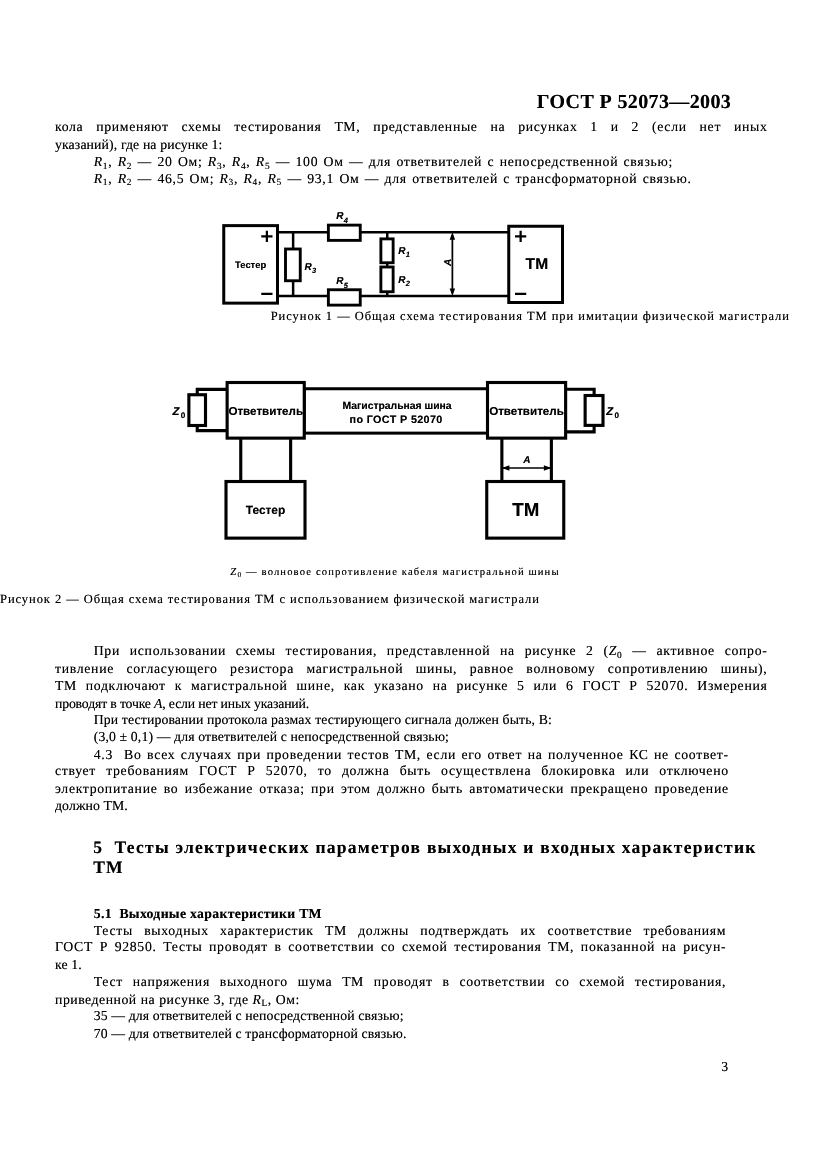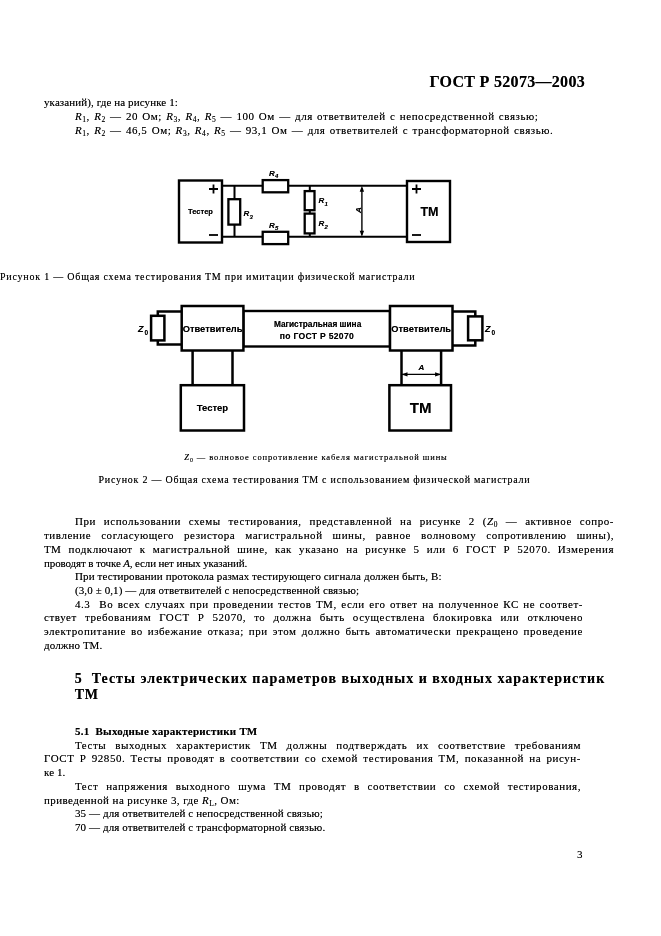--- a/index.html
+++ b/index.html
@@ -12,20 +12,21 @@
 em{font-style:italic}
 sub{font-size:7.5px;vertical-align:-2px;line-height:0}
 svg text{font-family:"Liberation Sans",sans-serif}
 </style>
 </head>
 <body>
 
 <div class="abs" style="left:0;top:72.5px;width:585px;text-align:right;font-weight:bold;font-size:16px;letter-spacing:0.3px">ГОСТ Р 52073—2003</div>
 
 <div class="abs bt" style="left:44px;top:96.2px;width:570px">
+<div class="j">кола применяют схемы тестирования ТМ, представленные на рисунках 1 и 2 (если нет иных</div>
 <div>указаний), где на рисунке 1:</div>
 <div class="ind" style="letter-spacing:0.55px;word-spacing:1px"><em>R</em><sub>1</sub>, <em>R</em><sub>2</sub> — 20 Ом; <em>R</em><sub>3</sub>, <em>R</em><sub>4</sub>, <em>R</em><sub>5</sub> — 100 Ом — для ответвителей с непосредственной связью;</div>
 <div class="ind" style="letter-spacing:0.55px;word-spacing:1px"><em>R</em><sub>1</sub>, <em>R</em><sub>2</sub> — 46,5 Ом; <em>R</em><sub>3</sub>, <em>R</em><sub>4</sub>, <em>R</em><sub>5</sub> — 93,1 Ом — для ответвителей с трансформаторной связью.</div>
 </div>
 
 <svg class="abs" style="left:160px;top:163px" width="310" height="87" viewBox="0 0 310 87">
 <g fill="none" stroke="#000" stroke-width="2.4">
 <rect x="19" y="17.5" width="43" height="62"></rect>
 <rect x="247" y="18" width="43" height="61"></rect>
 </g>
@@ -66,21 +67,21 @@
 <text x="83.5" y="53">R</text>
       <text x="89.5" y="55.5" font-size="6">3</text>
 <text x="158.5" y="40">R</text>
       <text x="164.5" y="42.5" font-size="6">1</text>
 <text x="158.5" y="63">R</text>
       <text x="164.5" y="65.5" font-size="6">2</text>
 <text x="199" y="51" text-anchor="middle" transform="rotate(-90 198 48)">A</text>
 </g>
 </svg>
 
-<div class="abs" style="left:0;top:271px;width:632px;text-align:left;font-size:10px;letter-spacing:0.78px">Рисунок 1 — Общая схема тестирования ТМ при имитации физической магистрали</div>
+<div class="abs" style="left:0;top:248px;width:632px;text-align:right;font-size:10px;letter-spacing:0.78px">Рисунок 1 — Общая схема тестирования ТМ при имитации физической магистрали</div>
 
 <svg class="abs" style="left:130px;top:300px" width="380" height="135" viewBox="0 0 380 135">
 <g fill="none" stroke="#000" stroke-width="2.5">
 <path d="M27.8 15.8 V11.5 H51.7 M27.8 40.4 V44.5 H51.7"></path>
 <path d="M345.3 16.4 V11.4 H322.5 M345.3 40.3 V45.5 H322.5"></path>
 <path d="M62.6 50 V85.7 M102.5 50 V85.7"></path>
 <path d="M271.5 50 V85.7 M311.1 50 V85.7"></path>
 </g>
 <g fill="#fff" stroke="#000" stroke-width="2.4">
 <rect x="113.4" y="11" width="146.6" height="35.5"></rect>
@@ -108,21 +109,21 @@
 <text x="8" y="32" font-size="9" font-style="italic">Z</text>
       <text x="14.5" y="34.5" font-size="6.5">0</text>
 <text x="355" y="32" font-size="9" font-style="italic">Z</text>
       <text x="361.5" y="34.5" font-size="6.5">0</text>
 <text x="288.5" y="70" font-size="8" font-style="italic">А</text>
 </g>
 </svg>
 
 <div class="abs" style="left:0;top:452px;width:632px;text-align:center;font-size:8.5px;letter-spacing:0.9px"><em>Z</em><sub style="font-size:6px;vertical-align:-1.5px">0</sub> — волновое сопротивление кабеля магистральной шины</div>
 
-<div class="abs" style="left:0;top:473.8px;width:629px;text-align:center;font-size:10px;letter-spacing:0.75px">Рисунок 2 — Общая схема тестирования ТМ с использованием физической магистрали</div>
+<div class="abs" style="left:0;top:473.8px;width:629px;text-align:left;font-size:10px;letter-spacing:0.75px">Рисунок 2 — Общая схема тестирования ТМ с использованием физической магистрали</div>
 
 <div class="abs bt" style="left:44px;top:515.4px;width:570px">
 <div class="j ind">При использовании схемы тестирования, представленной на рисунке 2 (<em>Z</em><sub>0</sub> — активное сопро-</div>
 <div class="j">тивление согласующего резистора магистральной шины, равное волновому сопротивлению шины),</div>
 <div class="j">ТМ подключают к магистральной шине, как указано на рисунке 5 или 6 ГОСТ Р 52070. Измерения</div>
 <div style="letter-spacing:-0.13px">проводят в точке <em>А</em>, если нет иных указаний.</div>
 <div class="ind">При тестировании протокола размах тестирующего сигнала должен быть, В:</div>
 <div class="ind">(3,0 ± 0,1) — для ответвителей с непосредственной связью;</div>
 <div class="j ind" style="width:539px">4.3&nbsp;&nbsp;Во всех случаях при проведении тестов ТМ, если его ответ на полученное КС не соответ-</div>
 <div class="j" style="width:539px">ствует требованиям ГОСТ Р 52070, то должна быть осуществлена блокировка или отключено</div>

